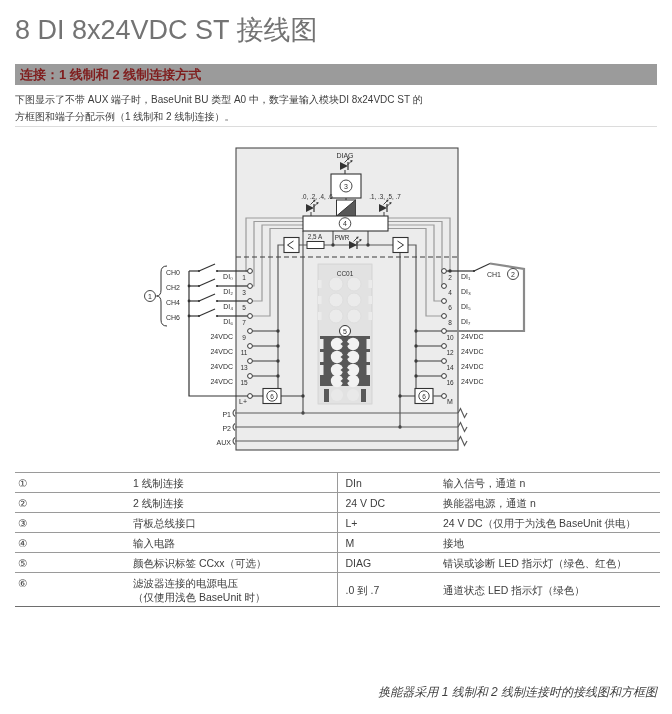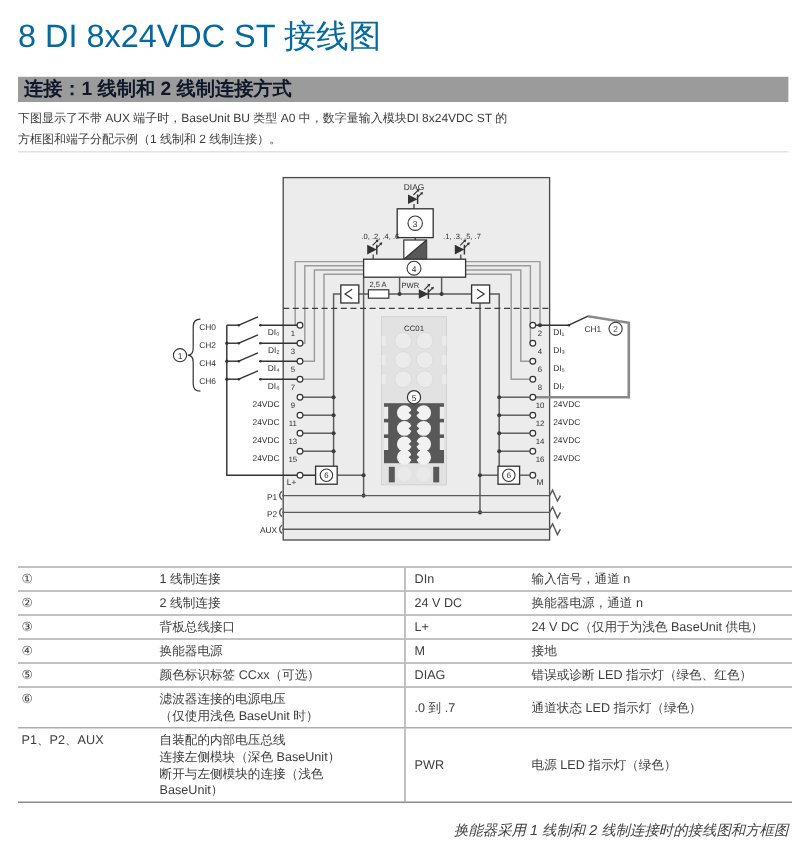--- a/index.html
+++ b/index.html
@@ -3,25 +3,25 @@
 <meta charset="utf-8">
 <style>
   * { margin:0; padding:0; box-sizing:border-box; }
   html,body { background:#fff; }
   body {
     width:672px; height:714px; position:relative; overflow:hidden;
     font-family:"Liberation Sans", sans-serif; color:#3d3d3d;
   }
   .page-title {
     position:absolute; left:15px; top:12px;
-    font-size:27px; font-weight:400; color:#0369a1; letter-spacing:0;
+    font-size:27px; font-weight:400; color:#737373; letter-spacing:0;
   }
   .section-bar {
     position:absolute; left:15px; top:64px; width:642px; height:21px;
-    background:#9b9b9b; color:#0f172a; font-size:16px; font-weight:bold;
+    background:#9b9b9b; color:#7f1d1d; font-size:13px; font-weight:bold;
     line-height:21px; padding-left:5px;
   }
   .intro {
     position:absolute; left:15px; top:91px; width:620px;
     font-size:10px; line-height:17px; color:#3d3d3d;
   }
   .intro-rule {
     position:absolute; left:15px; top:126px; width:642px; height:0;
     border-top:1px solid #dcdcdc;
   }
@@ -371,42 +371,33 @@
       <td class="meaning">换能器电源，通道 n</td>
     </tr>
     <tr>
       <td>③</td>
       <td>背板总线接口</td>
       <td class="code">L+</td>
       <td class="meaning">24 V DC（仅用于为浅色 BaseUnit 供电）</td>
     </tr>
     <tr>
       <td>④</td>
-      <td>换能器电源</td>
+      <td>输入电路</td>
       <td class="code">M</td>
       <td class="meaning">接地</td>
     </tr>
     <tr>
       <td>⑤</td>
       <td>颜色标识标签 CCxx（可选）</td>
       <td class="code">DIAG</td>
       <td class="meaning">错误或诊断 LED 指示灯（绿色、红色）</td>
     </tr>
     <tr>
       <td>⑥</td>
       <td>滤波器连接的电源电压
 （仅使用浅色 BaseUnit 时）</td>
       <td class="code">.0 到 .7</td>
       <td class="meaning">通道状态 LED 指示灯（绿色）</td>
     </tr>
-    <tr>
-      <td>P1、P2、AUX</td>
-      <td>自装配的内部电压总线
-连接左侧模块（深色 BaseUnit）
-断开与左侧模块的连接（浅色
-BaseUnit）</td>
-      <td class="code">PWR</td>
-      <td class="meaning">电源 LED 指示灯（绿色）</td>
-    </tr>
   </tbody>
 </table>
 
 <div class="caption">换能器采用 1 线制和 2 线制连接时的接线图和方框图</div>
 
 </body></html>

